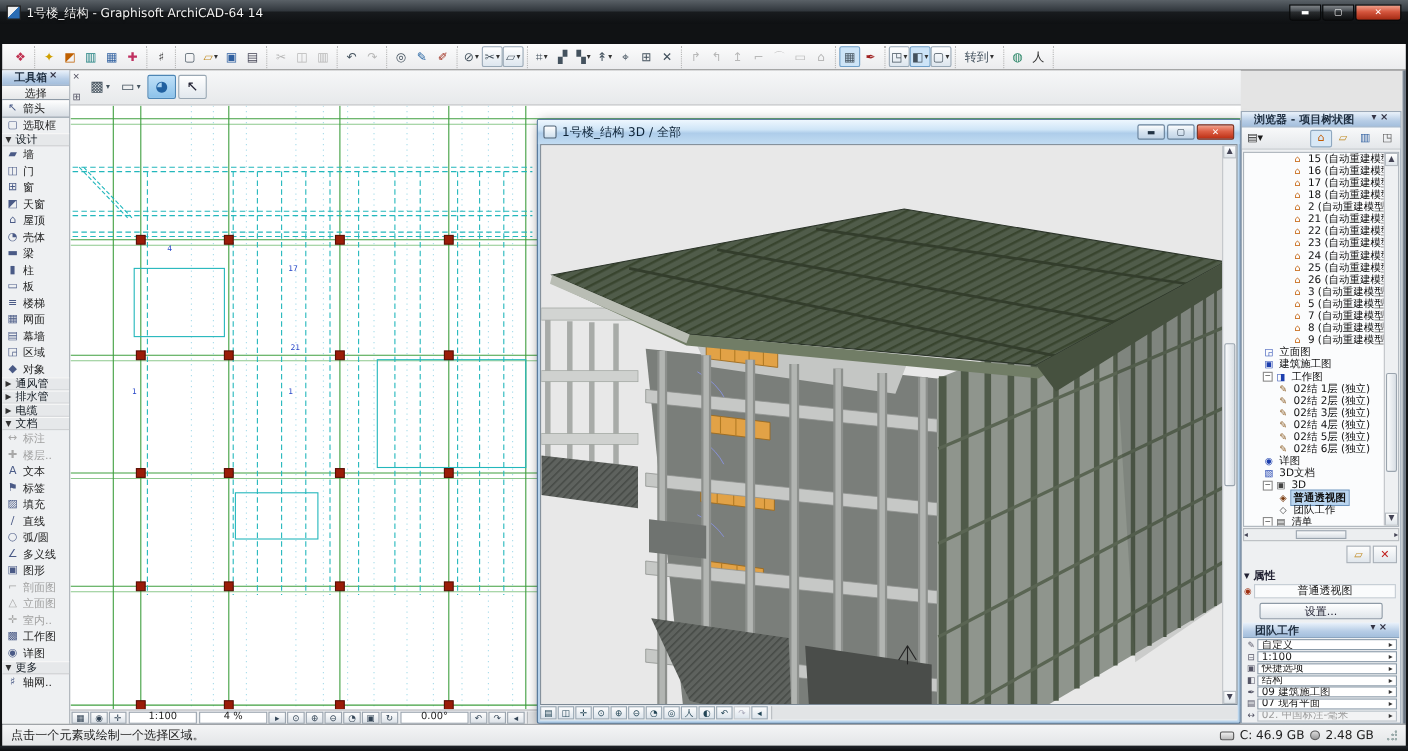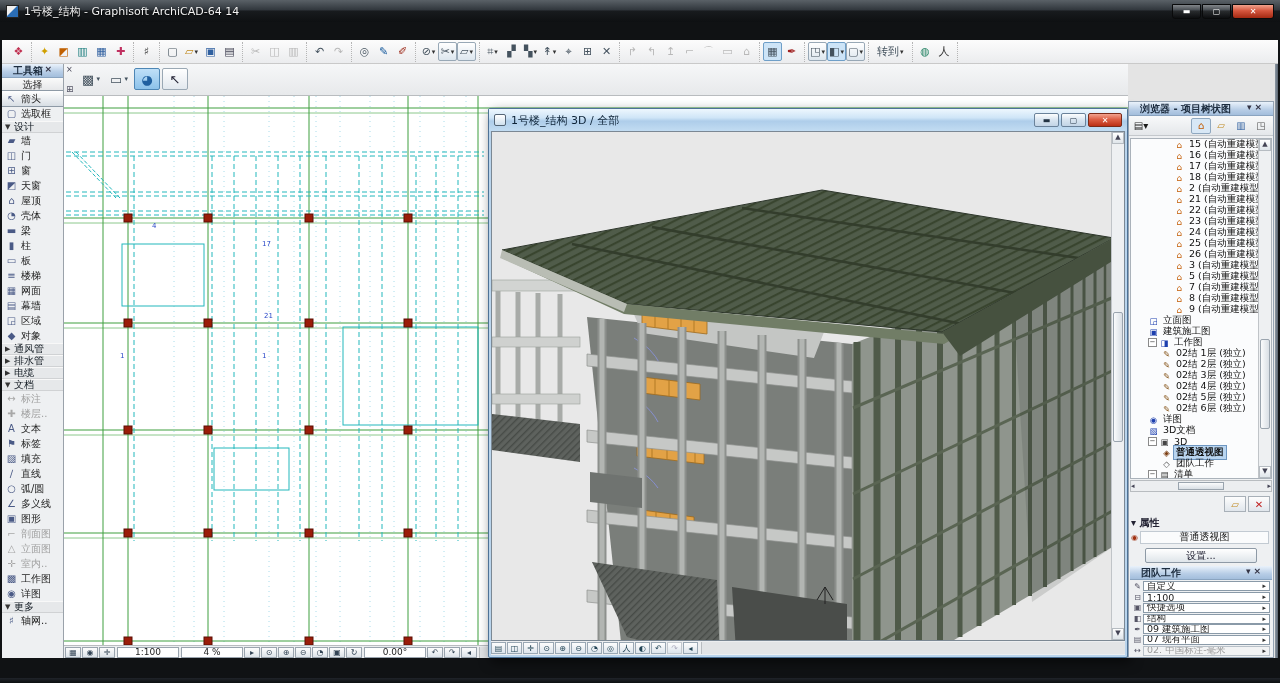--- a/index.html
+++ b/index.html
@@ -974,14 +974,24 @@
               <span>02. 中国标注-毫米</span>
               <span class="arr">▸</span>
             </div>
           </div>
         </div>
     </div>
 
     <div class="rstrip"></div>
   </div>
 
+  <div class="statusbar">
+    <span>点击一个元素或绘制一个选择区域。</span>
+    <div class="sb-right">
+      <span class="sb-disk"></span>
+      <span>C: 46.9 GB</span>
+      <span class="sb-mem"></span>
+      <span>2.48 GB</span>
+      <span class="grip"></span>
+    </div>
+  </div>
   <div class="bstrip"></div>
 </div>
 
 </body></html>

